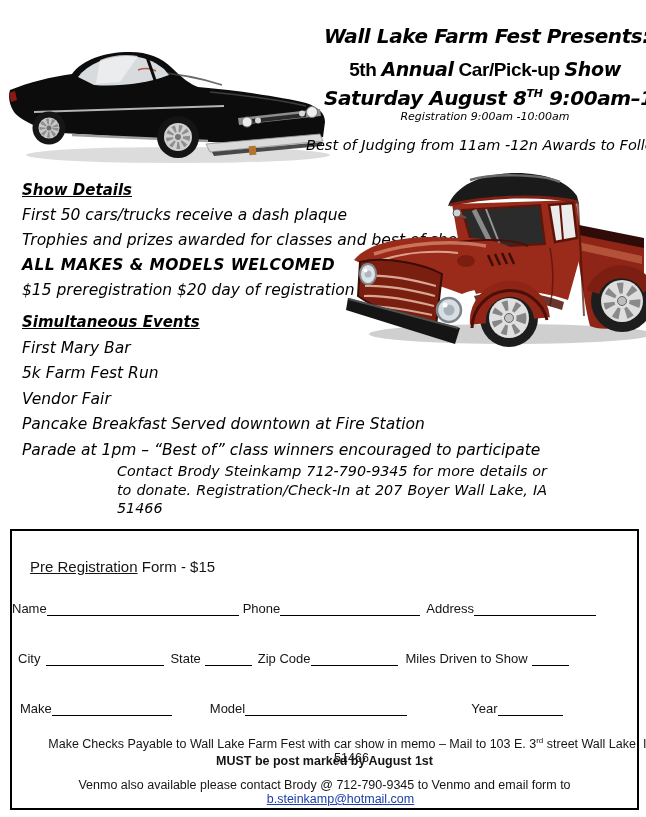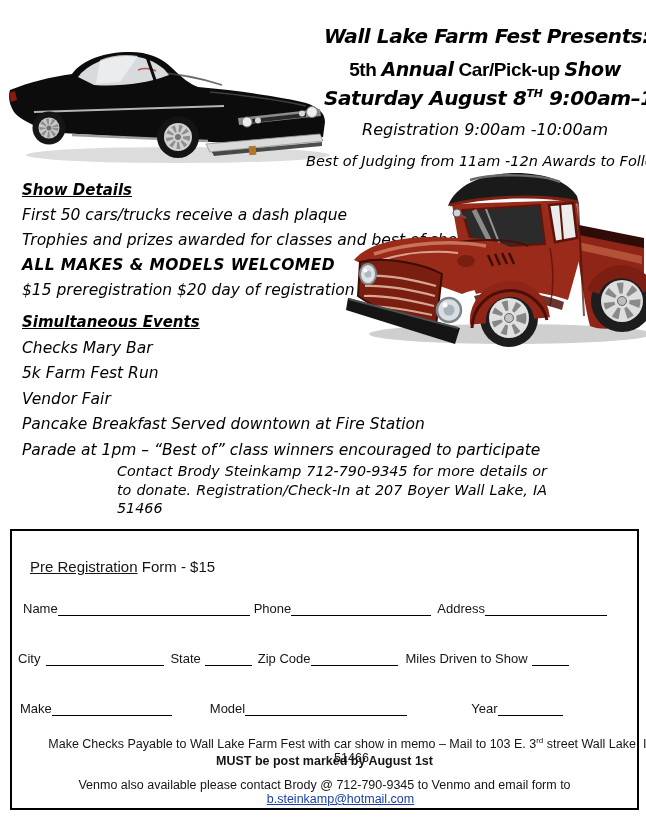--- a/index.html
+++ b/index.html
@@ -7,21 +7,21 @@
         font-family:"DejaVu Sans",sans-serif;color:#000;margin:0 auto;}
 
   
   .hdr{position:absolute;left:324px;top:24px;width:322px;text-align:center;}
   .hdr .l1{font-weight:bold;font-style:italic;font-size:20px;letter-spacing:-.4px;white-space:nowrap;}
   .hdr .l2{font-size:19px;margin-top:10px;white-space:nowrap;letter-spacing:-.4px;}
   .hdr .l2 .bi{font-weight:bold;font-style:italic;}
   .hdr .l2 .ub{font-weight:bold;font-family:"Liberation Sans",sans-serif;}
   .hdr .l3{font-weight:bold;font-style:italic;font-size:20px;margin-top:5px;white-space:nowrap;letter-spacing:-.4px;}
   .hdr .l3 sup{font-size:11px;}
-  .hdr .reg{font-style:italic;font-size:16px;margin-top:10px;}
+  .hdr .reg{font-style:italic;font-size:11px;}
   .hdr .judge{font-style:italic;font-size:14.5px;margin-top:14px;white-space:nowrap;margin-left:-18px;}
 
   
   .sec-head{font-weight:bold;font-style:italic;font-size:15px;text-decoration:underline;}
   .show{position:absolute;left:22px;top:181px;}
   .show .ln{font-style:italic;font-size:15.5px;margin-top:7px;white-space:nowrap;}
   .show .ln.bold{font-weight:bold;letter-spacing:.4px;}
   .events{position:absolute;left:22px;top:313px;}
   .events .ln{font-style:italic;font-size:15.5px;margin-top:7.5px;white-space:nowrap;}
   .events .ln:first-of-type{margin-top:2px;}
@@ -33,21 +33,21 @@
   .car-svg{position:absolute;left:0px;top:44px;width:334px;height:127px;}
   .truck-svg{position:absolute;left:346px;top:158px;width:300px;height:192px;}
 
   
   .formbox{position:absolute;left:10px;top:529px;width:625px;height:277px;
            border:2px solid #000;font-family:"Liberation Sans",sans-serif;color:#151515;}
   .f-head{position:absolute;left:18px;top:27px;font-size:15px;font-weight:normal;}
   .f-head .und{text-decoration:underline;}
   .frow{position:absolute;display:flex;align-items:flex-end;font-size:13px;}
   .fl{display:inline-block;border-bottom:1.2px solid #000;height:13px;}
-  .row1{left:11px;top:70px;}
+  .row1{left:0;top:70px;}
   .row2{left:6px;top:120px;align-items:flex-end;}
   .row3{left:8px;top:170px;}
   .gap4{width:4px;}.gap6{width:6px;}.gap8{width:8px;}.gap38{width:38px;}.gap64{width:64px;}
   .w192{width:192px;}.w140{width:140px;}.w122{width:122px;}
   .w118{width:118px;}.w47{width:47px;}.w87{width:87px;}.w37{width:37px;}
   .w120{width:120px;}.w162{width:162px;}.w65{width:65px;}
   .f-note{position:absolute;left:0;width:100%;text-align:center;font-size:12.5px;}
   .f-note sup{font-size:8px;}
   .n1{top:205px;padding-left:27px;}
   .n2{top:223px;font-weight:bold;}
@@ -152,21 +152,21 @@
     <circle cx="163" cy="160" r="29" fill="#1d1d1d"></circle>
     <circle cx="163" cy="160" r="20" fill="#e0e0e0"></circle>
     <circle cx="163" cy="160" r="12.5" fill="none" stroke="#868686" stroke-width="10" stroke-dasharray="4.6,6"></circle>
     <circle cx="163" cy="160" r="4.5" fill="#c4c4c4" stroke="#666" stroke-width="1"></circle>
     <path d="M132,166 A32,32 0 0 1 196,160" stroke="#8f2517" stroke-width="16" fill="none"></path>
     <path d="M126,170 A38,38 0 0 1 201,162" stroke="#4c0f07" stroke-width="3" fill="none"></path>
   </svg>
 
   <div class="events">
     <div class="sec-head">Simultaneous Events</div>
-    <div class="ln">Checks Mary Bar</div>
+    <div class="ln">First Mary Bar</div>
     <div class="ln">5k Farm Fest Run</div>
     <div class="ln">Vendor Fair</div>
     <div class="ln">Pancake Breakfast Served downtown at Fire Station</div>
     <div class="ln">Parade at 1pm – “Best of” class winners encouraged to participate</div>
   </div>
 
   <div class="contact">Contact Brody Steinkamp 712-790-9345 for more details or to donate. Registration/Check-In at 207 Boyer Wall Lake, IA 51466</div>
 
   <div class="formbox">
     <div class="f-head"><span class="und">Pre Registration</span><span> Form - $15</span></div>

